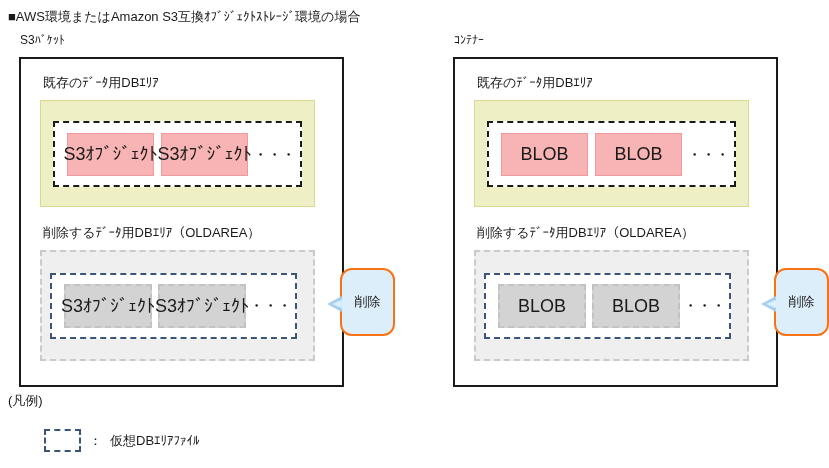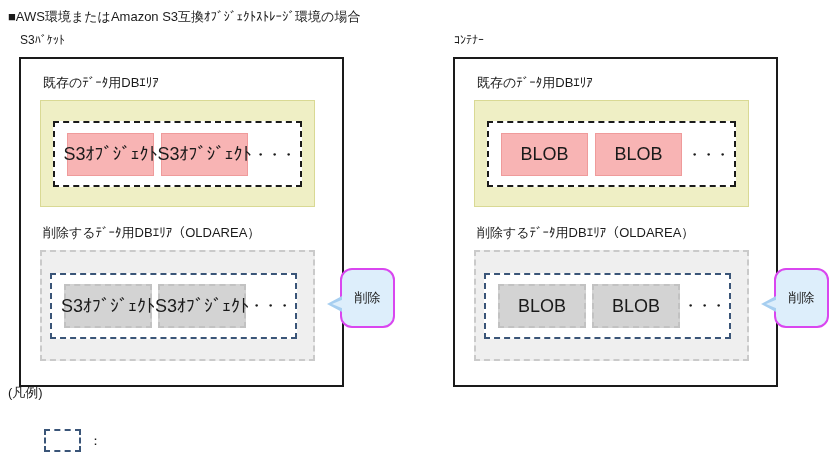--- a/index.html
+++ b/index.html
@@ -74,43 +74,43 @@
     width:247px; height:66px;
     background:#ffffff; border:2px dashed #3a5578;
   }
   .obj-gray { background:#d3d3d3; border:2px dashed #c2c2c2; }
   .obj-g1 { left:56px;  top:276px; width:88px; height:44px; }
   .obj-g2 { left:150px; top:276px; width:88px; height:44px; }
   .dots-bottom { left:240px; top:276px; height:44px; }
 
   .callout {
     position:absolute; left:332px; top:260px;
-    width:55px; height:60px;
-    background:#ddeefb; border:2px solid #d946ef;
+    width:55px; height:68px;
+    background:#ddeefb; border:2px solid #f97316;
     border-radius:12px;
     display:flex; align-items:center; justify-content:center;
     font-size:13px; z-index:5;
   }
   .callout .ptr-outer {
     position:absolute; left:-15px; top:26px;
     width:0; height:0;
     border-top:8px solid transparent;
     border-bottom:8px solid transparent;
     border-right:15px solid #a6cef0;
   }
   .callout .ptr-inner {
     position:absolute; left:-10px; top:29px;
     width:0; height:0;
     border-top:5px solid transparent;
     border-bottom:5px solid transparent;
     border-right:12px solid #ddeefb;
   }
 
   .legend-heading {
-    position:absolute; left:8px; top:384px;
+    position:absolute; left:8px; top:392px;
     font-size:13px; white-space:nowrap;
   }
   .legend-row {
     position:absolute; left:44px; top:429px;
     display:flex; align-items:center; gap:8px;
   }
   .legend-swatch {
     width:37px; height:23px;
     background:#ffffff; border:2px dashed #3a5578;
     flex:0 0 auto;
@@ -170,13 +170,14 @@
     <span class="ptr-outer"></span>
     <span class="ptr-inner"></span>
     <span>削除</span>
   </div>
 </div>
 
 <div class="legend-heading">(凡例)</div>
 <div class="legend-row">
   <span class="legend-swatch"></span>
   <span class="legend-text">：</span>
+  <span class="legend-text">仮想DBｴﾘｱﾌｧｲﾙ</span>
 </div>
 
 </body></html>

